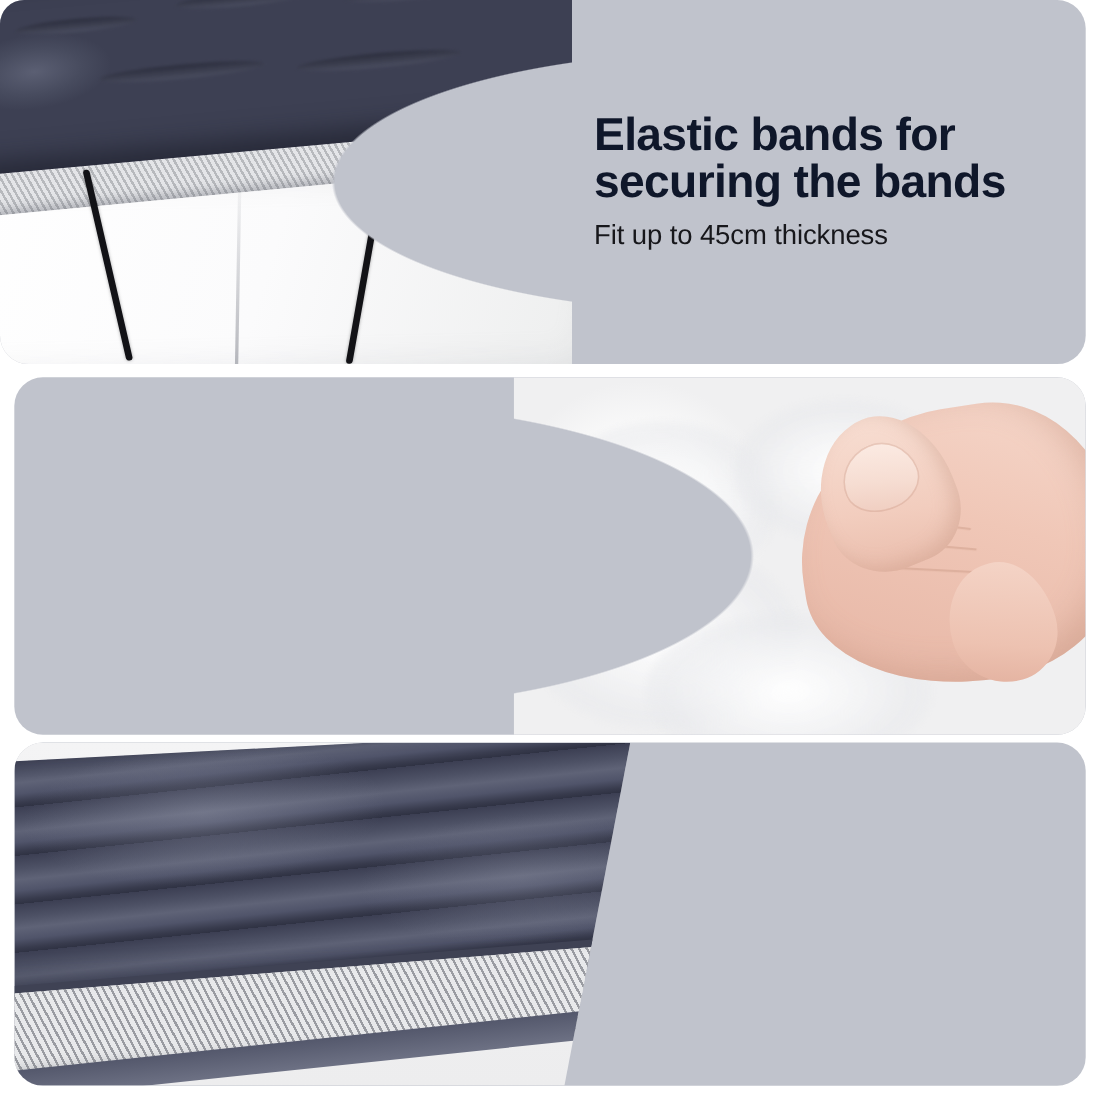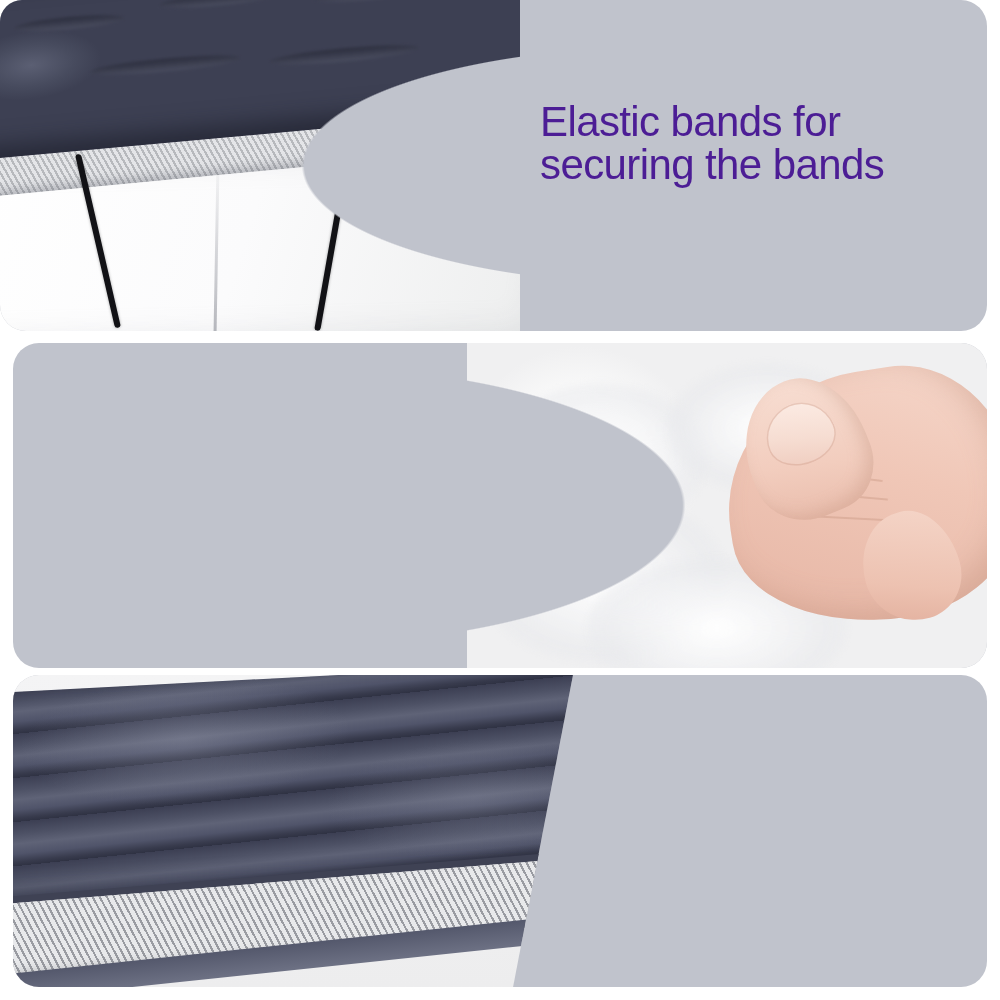--- a/index.html
+++ b/index.html
@@ -251,22 +251,22 @@
     left: -40px; top: 268px;
     width: 660px; height: 26px;
     background: linear-gradient(180deg, #54586c 0%, #6d7184 100%);
     transform: rotate(-6deg) skewX(-8deg);
   }
 
   
   .text-block { position: absolute; }
 
   .headline {
-    font-weight: 400;
-    color: #4c1d95;
+    font-weight: 700;
+    color: #0f172a;
     letter-spacing: -0.6px;
     line-height: 1.03;
   }
   .subline {
     color: #17171b;
     letter-spacing: -0.1px;
     line-height: 1.2;
   }
 
   #text-elastic      { left: 540px; top: 100px; width: 430px; }
@@ -296,20 +296,21 @@
       </div>
       <div class="strap strap-left"></div>
       <div class="strap strap-right"></div>
     </div>
 
     <div class="text-block" id="text-elastic">
       <h2 class="headline">
         <span>Elastic bands for</span>
         <span class="headline-line-2">securing the bands</span>
       </h2>
+      <p class="subline">Fit up to 45cm thickness</p>
     </div>
   </section>
 
   <section class="panel" id="panel-microfibre">
 
     <div class="photo" id="photo-microfibre">
       <div class="fibre-wisp" style="left:30px;  top:40px;  width:210px; height:150px;"></div>
       <div class="fibre-wisp" style="left:10px;  top:150px; width:250px; height:170px;"></div>
       <div class="fibre-wisp" style="left:120px; top:215px; width:260px; height:140px;"></div>
       <div class="fibre-wisp" style="left:200px; top:20px;  width:200px; height:130px;"></div>

